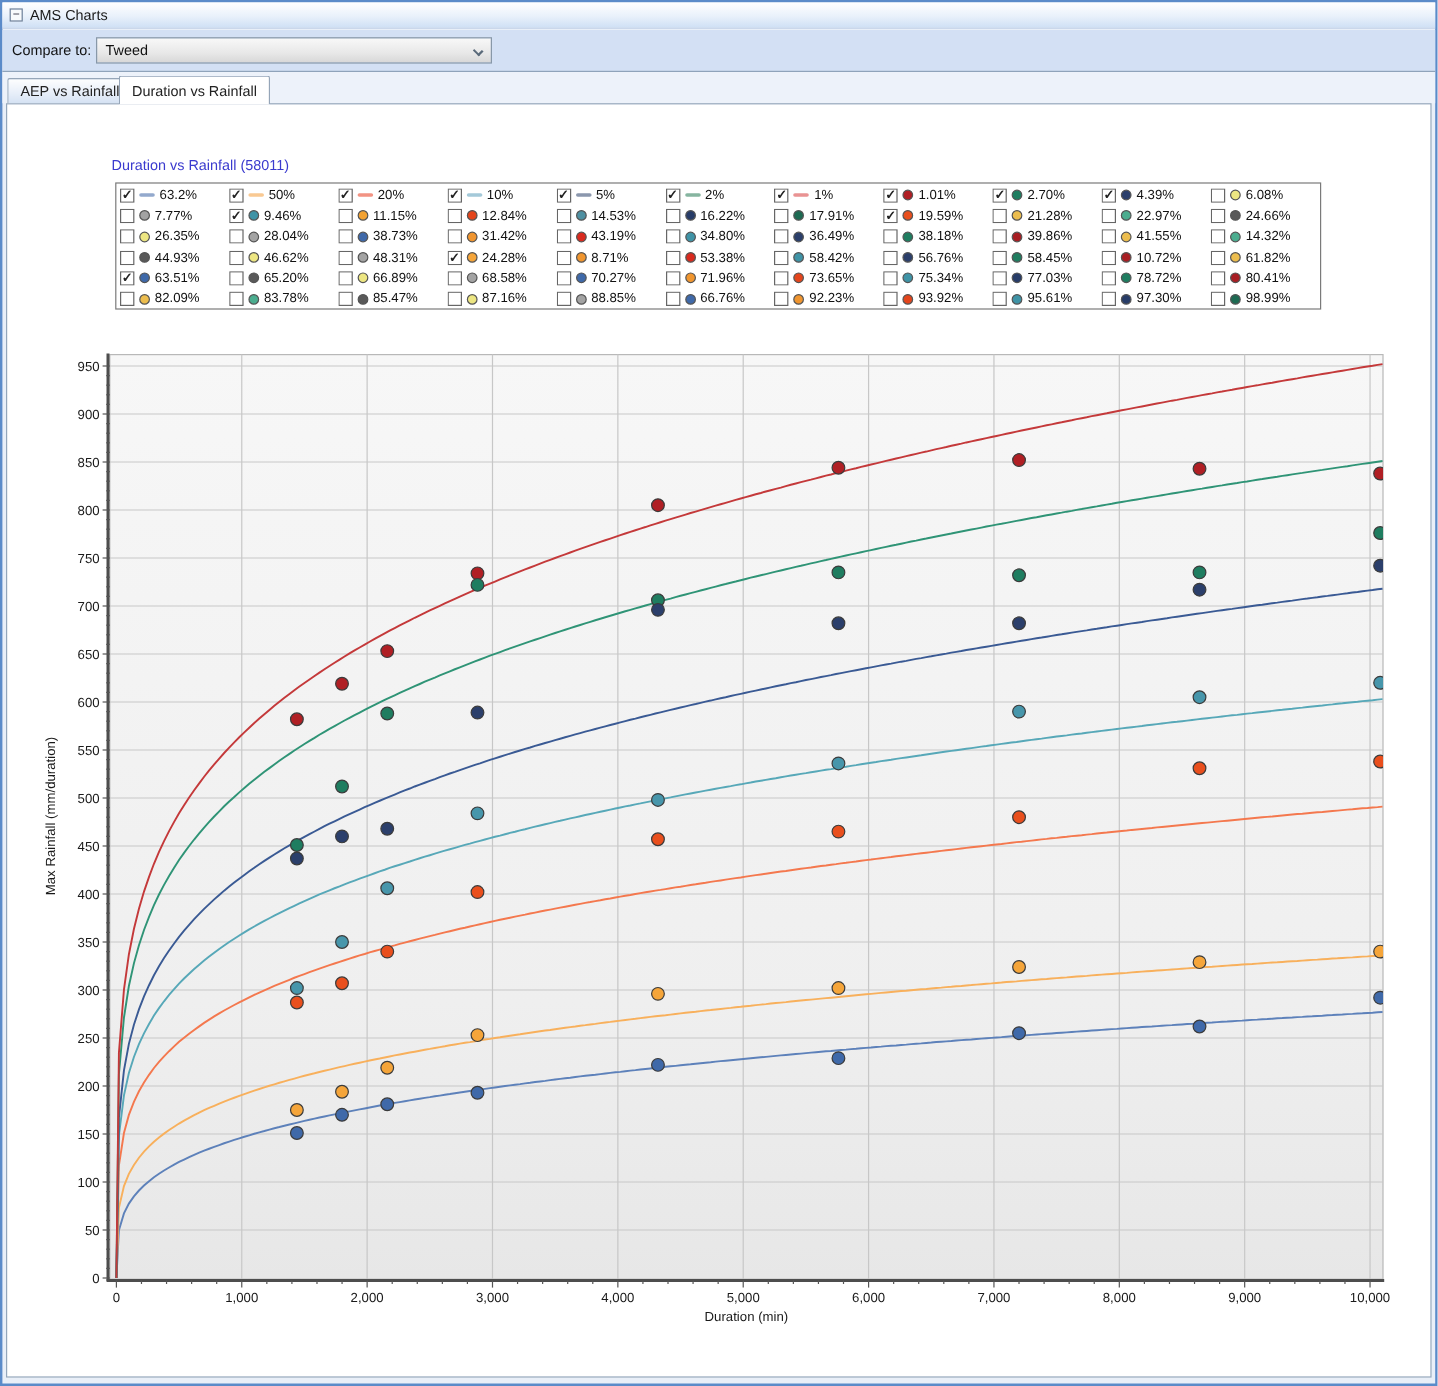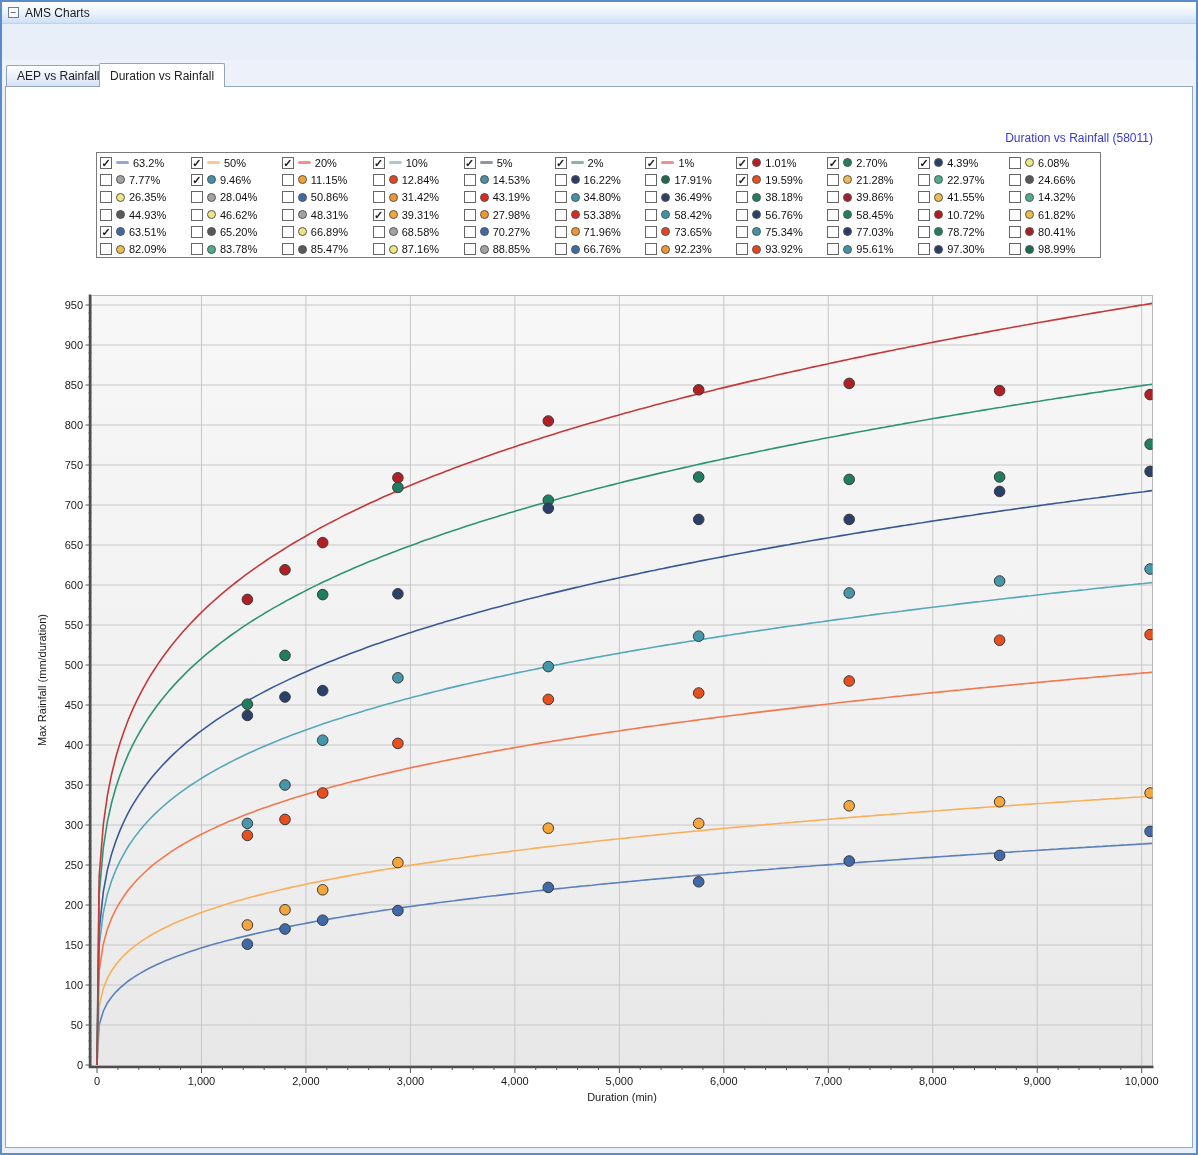--- a/index.html
+++ b/index.html
@@ -48,21 +48,21 @@
     border-radius:2px 2px 0 0;white-space:nowrap;z-index:2;
   }
   .tab.active{
     top:3px;height:24px;background:#ffffff;z-index:4;padding-top:5px;
   }
   .panel{
     position:absolute;left:5px;top:86px;width:1188px;height:1062px;
     background:#ffffff;border:1px solid #93a6bb;z-index:1;
   }
   .chart-title{
-    position:absolute;left:93px;top:131px;width:1060px;text-align:right;
+    position:absolute;left:93px;top:131px;width:1060px;text-align:left;
     font-size:12px;color:#3a3ace;z-index:5;
   }
   .legend{
     position:absolute;left:96px;top:152px;width:1005px;height:106px;
     background:#ffffff;border:1px solid #7a7a7a;z-index:6;
     display:grid;grid-template-columns:repeat(11,1fr);
     grid-auto-rows:17.3px;align-items:center;padding:1px 0 0 3px;
   }
   .lg-item{display:flex;align-items:center;gap:4px;font-size:11px;color:#111;overflow:hidden;}
   .cb{
@@ -77,20 +77,27 @@
 </head>
 <body>
 
 <div class="page">
 
   <div class="titlebar">
     <span class="collapse-box">−</span>
     <span>AMS Charts</span>
   </div>
 
+  <div class="compare-band">
+    <span class="compare-label">Compare to:</span>
+    <div class="combo">
+      <span>Tweed</span>
+      <span class="arrow"></span>
+    </div>
+  </div>
 
   <div class="tabstrip">
     <div class="tab" style="left:4px;">AEP vs Rainfall</div>
     <div class="tab active" style="left:97px;">Duration vs Rainfall</div>
   </div>
 
   <div class="panel"></div>
 
   <div class="chart-title">Duration vs Rainfall (58011)</div>
 
@@ -211,21 +218,21 @@
         <span>26.35%</span>
       </div>
       <div class="lg-item">
         <span class="cb"></span>
         <span class="mk-dot" style="background: rgb(163, 163, 163);"></span>
         <span>28.04%</span>
       </div>
       <div class="lg-item">
         <span class="cb"></span>
         <span class="mk-dot" style="background: rgb(63, 105, 169);"></span>
-        <span>50.86%</span>
+        <span>38.73%</span>
       </div>
       <div class="lg-item">
         <span class="cb"></span>
         <span class="mk-dot" style="background: rgb(240, 149, 47);"></span>
         <span>31.42%</span>
       </div>
       <div class="lg-item">
         <span class="cb"></span>
         <span class="mk-dot" style="background: rgb(217, 42, 30);"></span>
         <span>43.19%</span>
@@ -271,26 +278,26 @@
         <span>46.62%</span>
       </div>
       <div class="lg-item">
         <span class="cb"></span>
         <span class="mk-dot" style="background: rgb(163, 163, 163);"></span>
         <span>48.31%</span>
       </div>
       <div class="lg-item">
         <span class="cb">✓</span>
         <span class="mk-dot" style="background: rgb(245, 165, 58);"></span>
-        <span>39.31%</span>
+        <span>24.28%</span>
       </div>
       <div class="lg-item">
         <span class="cb"></span>
         <span class="mk-dot" style="background: rgb(240, 149, 47);"></span>
-        <span>27.98%</span>
+        <span>8.71%</span>
       </div>
       <div class="lg-item">
         <span class="cb"></span>
         <span class="mk-dot" style="background: rgb(217, 42, 30);"></span>
         <span>53.38%</span>
       </div>
       <div class="lg-item">
         <span class="cb"></span>
         <span class="mk-dot" style="background: rgb(63, 147, 166);"></span>
         <span>58.42%</span>

